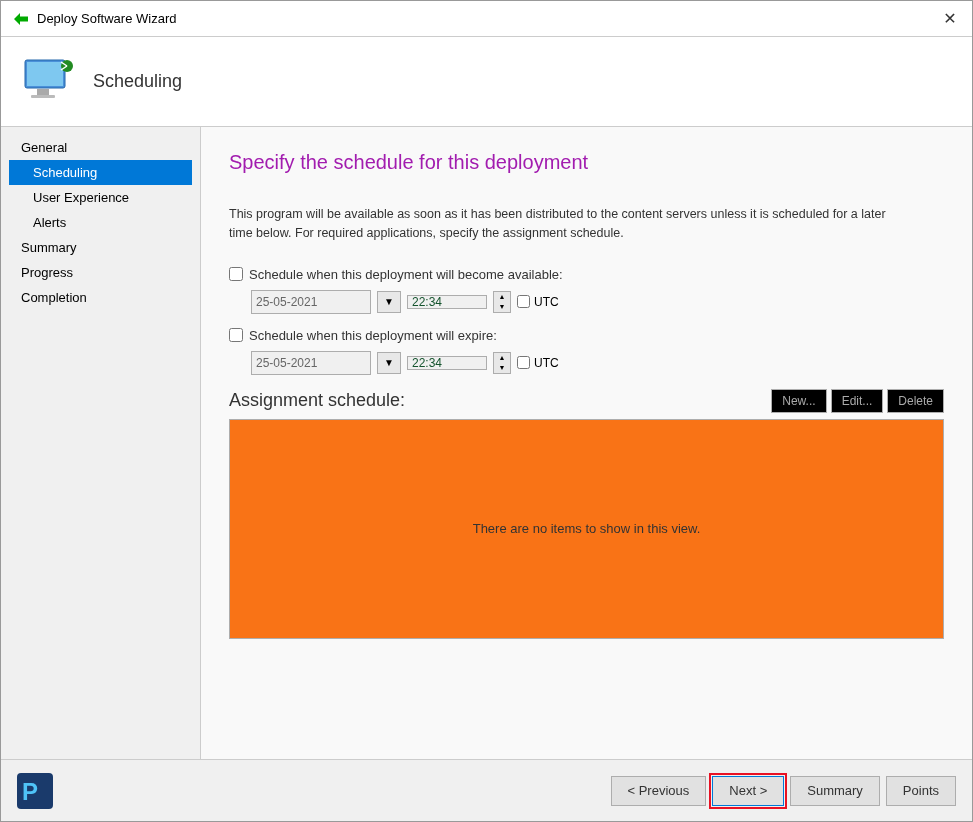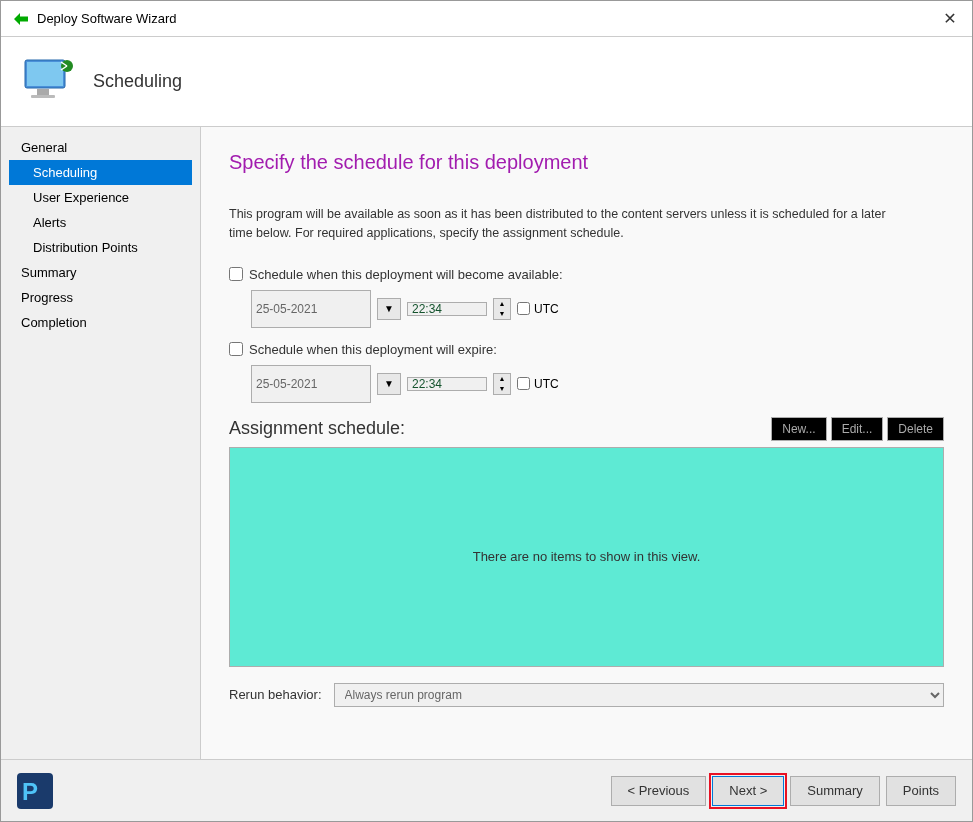--- a/index.html
+++ b/index.html
@@ -145,21 +145,21 @@
     }
     .date-row {
       display: flex;
       align-items: center;
       gap: 6px;
       margin-bottom: 14px;
       margin-left: 22px;
     }
     .date-input {
       width: 120px;
-      height: 38px;
+      height: 24px;
       border: 1px solid #adadad;
       background: #f0f0f0;
       padding: 0 4px;
       font-size: 12px;
       color: #666;
     }
     .date-btn {
       height: 22px;
       width: 24px;
       border: 1px solid #adadad;
@@ -226,21 +226,21 @@
       font-size: 12px;
       cursor: pointer;
       color: #333;
     }
     .btn-small:disabled {
       color: #aaa;
       cursor: default;
     }
     .list-view {
       border: 1px solid #adadad;
-      background: #5eead4;
+      background: #f97316;
       height: 220px;
       display: flex;
       align-items: center;
       justify-content: center;
       margin-bottom: 16px;
     }
     .list-empty-text {
       color: #333;
       font-size: 13px;
     }
@@ -339,23 +339,20 @@
         <span>General</span>
       </div>
       <div class="sidebar-item sub active">
         <span>Scheduling</span>
       </div>
       <div class="sidebar-item sub">
         <span>User Experience</span>
       </div>
       <div class="sidebar-item sub">
         <span>Alerts</span>
-      </div>
-      <div class="sidebar-item sub">
-        <span>Distribution Points</span>
       </div>
       <div class="sidebar-item section-header">
         <span>Summary</span>
       </div>
       <div class="sidebar-item section-header">
         <span>Progress</span>
       </div>
       <div class="sidebar-item section-header">
         <span>Completion</span>
       </div>
@@ -411,24 +408,20 @@
           <button class="btn-small" disabled="">New...</button>
           <button class="btn-small" disabled="">Edit...</button>
           <button class="btn-small" disabled="">Delete</button>
         </div>
       </div>
 
       <div class="list-view">
         <span class="list-empty-text">There are no items to show in this view.</span>
       </div>
 
-      <div class="rerun-row">
-        <span class="rerun-label">Rerun behavior:</span>
-        <select class="rerun-select"><option value="Always rerun program">Always rerun program</option></select>
-      </div>
     </div>
   </div>
 
   <div class="footer">
     <div class="footer-left">
 
       <svg class="footer-logo" viewBox="0 0 36 36">
         <rect width="36" height="36" rx="4" fill="#1a3a6b"></rect>
         <text x="5" y="27" font-size="24" font-weight="bold" fill="#4fc3f7" font-family="Arial">P</text>
       </svg>

